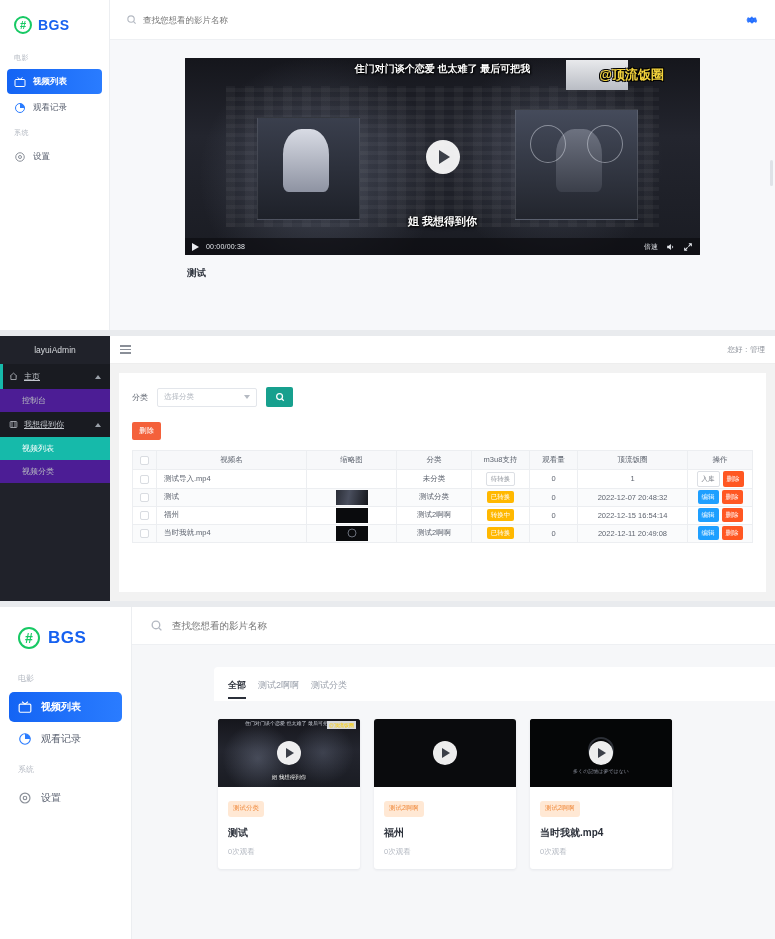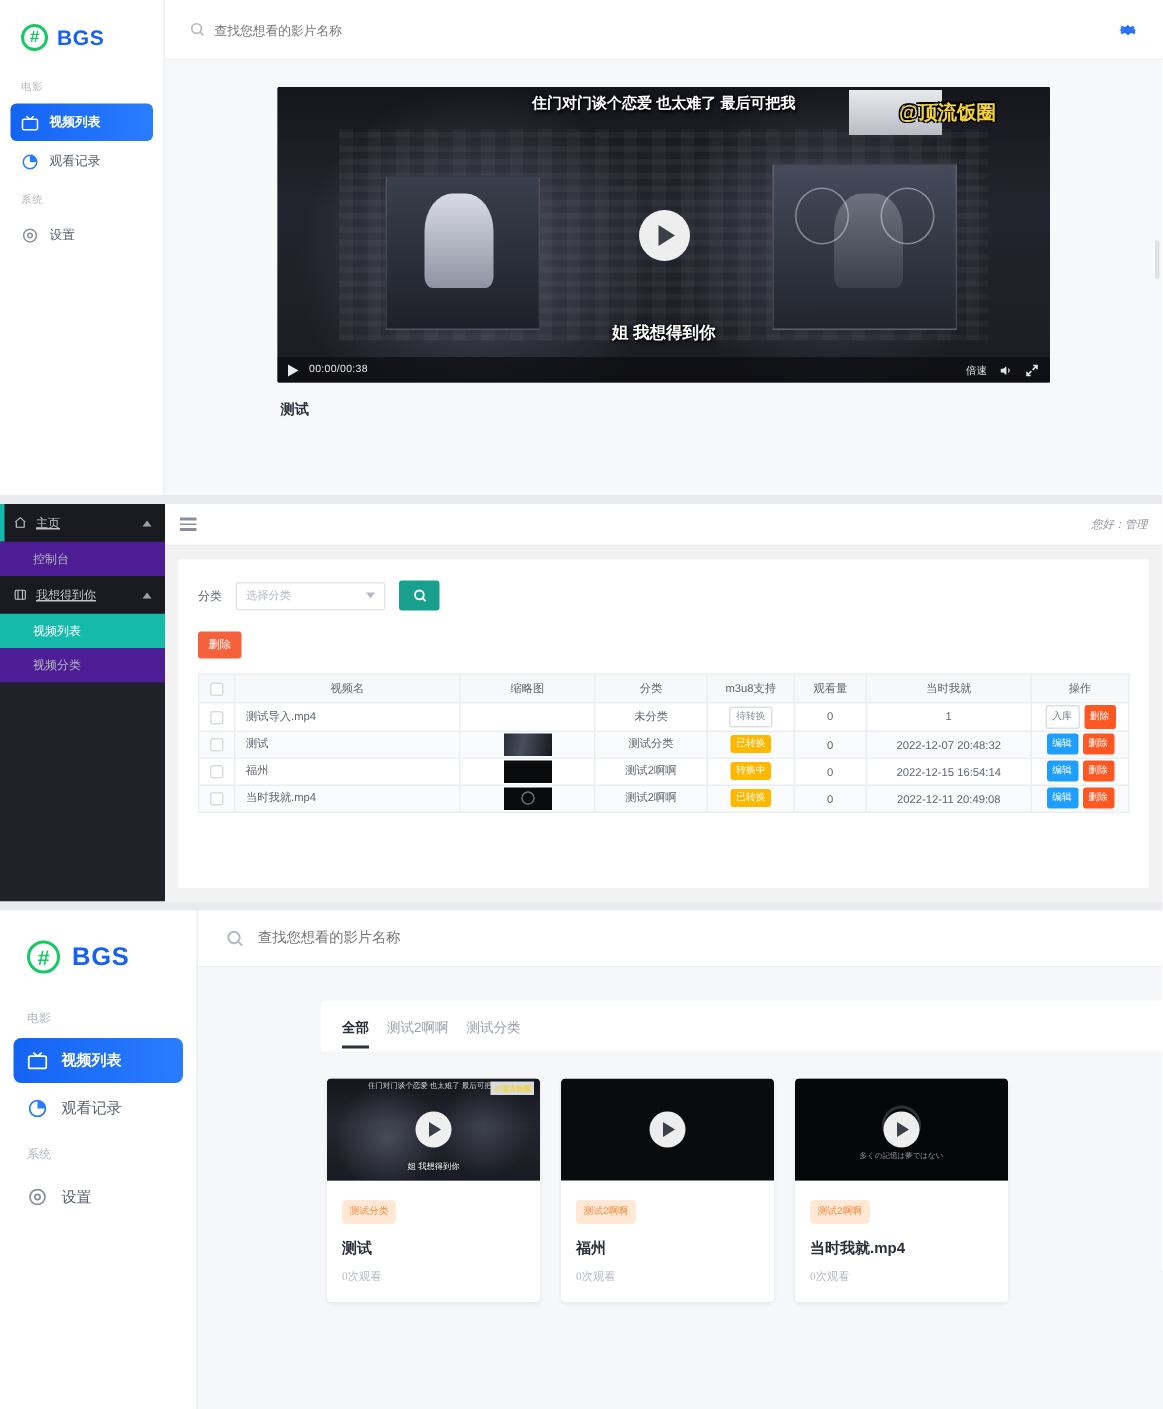--- a/index.html
+++ b/index.html
@@ -137,21 +137,21 @@
   .arrow-up { margin-left: auto; width: 0; height: 0;
     border-left: 3px solid transparent; border-right: 3px solid transparent;
     border-bottom: 4px solid #9aa0a8; }
   .layui-body { flex: 1; display: flex; flex-direction: column; min-width: 0; }
   .layui-header {
     height: 28px; background: #fff; display: flex; align-items: center;
     padding: 0 10px; border-bottom: 1px solid #eee; font-size: 8px; color: #7a7f88;
   }
   .hamburger { width: 11px; display: flex; flex-direction: column; gap: 2px; cursor: pointer; }
   .hamburger i { display: block; height: 1.5px; background: #8a8f98; }
-  .greet { margin-left: auto; font-size: 7.5px; color: #8d929a; white-space: nowrap; font-style: italic; }
+  .greet { margin-left: auto; font-size: 7.5px; color: #8d929a; white-space: nowrap; }
   .layui-content { flex: 1; padding: 9px; }
   .card { background: #fff; min-height: 100%; padding: 14px 13px; }
   .filter-row { display: flex; align-items: center; gap: 9px; padding-bottom: 12px; }
   .filter-label { font-size: 8px; color: #5f6570; }
   .select-box {
     width: 100px; height: 19px; border: 1px solid #e3e6eb; border-radius: 2px;
     display: flex; align-items: center; padding: 0 6px; font-size: 7.5px; color: #b5bac2;
     cursor: pointer; background: #fff;
   }
   .caret { margin-left: auto; width: 0; height: 0;
@@ -231,21 +231,21 @@
   .vthumb { height: 68px; background: #0a0b0d; position: relative; overflow: hidden; }
   .vthumb .mini-play { position: absolute; left: 50%; top: 50%; transform: translate(-50%,-50%);
     width: 24px; height: 24px; border-radius: 50%; background: rgba(255,255,255,.93);
     display: flex; align-items: center; justify-content: center; }
   .vthumb .mini-play:after { content: ""; border-left: 8px solid #3b3f48;
     border-top: 5px solid transparent; border-bottom: 5px solid transparent; margin-left: 2px; }
   .vbody { padding: 9px 10px 12px 10px; }
   .vtag { display: inline-block; background: #ffe8d4; color: #f08b3e;
     font-size: 6.5px; padding: 3.5px 5px; border-radius: 3px; }
   .vtitle { font-size: 10px; font-weight: bold; color: #2b303a; margin-top: 9px; }
-  .vviews { font-size: 7.5px; color: #b4b9c2; margin-top: 7px; font-family: Liberation Serif, serif; }
+  .vviews { font-size: 7.5px; color: #b4b9c2; margin-top: 7px; }
   .scene-a { position: absolute; inset: 0;
     background: radial-gradient(circle at 28% 58%, rgba(150,160,185,.32), transparent 32%),
                 radial-gradient(circle at 74% 50%, rgba(140,150,175,.26), transparent 28%),
                 linear-gradient(180deg,#15161c,#23252e 45%,#1a1c23); }
   .scene-a .sub { position: absolute; bottom: 6px; left: 0; right: 0; text-align: center;
     font-size: 5.5px; color: #fff; text-shadow: 0 0 2px #000; }
   .scene-a .wm { position: absolute; top: 2px; right: 4px; font-size: 5px;
     color: #f2d23c; font-weight: bold; background: #d8dade; padding: 1px 2px; }
   .scene-a .top-t { position: absolute; top: 1px; left: 0; right: 0; text-align: center;
     font-size: 5px; color: #cfd3dc; }
@@ -349,20 +349,21 @@
     </div>
   </div>
   <div class="scrollhint"></div>
 </div>
 
 <div class="divider"></div>
 
 <div class="panel" id="panel-admin">
 
   <aside class="layui-side">
+    <div class="layui-logo">layuiAdmin</div>
 
     <div class="layui-nav-item top first">
       <svg width="9" height="9" viewBox="0 0 24 24" fill="none" stroke="#c2c6cc" stroke-width="2">
         <path d="M3 11l9-8 9 8"></path>
           <path d="M5 10v10h14V10"></path>
       </svg>
       <span>主页</span>
       <span class="arrow-up"></span>
     </div>
 
@@ -428,21 +429,21 @@
               <col>
           </colgroup>
           <thead>
             <tr>
               <th><span class="cbox"></span></th>
               <th>视频名</th>
               <th>缩略图</th>
               <th>分类</th>
               <th>m3u8支持</th>
               <th>观看量</th>
-              <th>当时我就</th>
+              <th>顶流饭圈</th>
               <th>操作</th>
             </tr>
           </thead>
           <tbody>
             <tr>
               <td><span class="cbox"></span></td>
               <td class="left">测试导入.mp4</td>
               <td></td>
               <td>未分类</td>
               <td><span class="badge wait">待转换</span></td>

